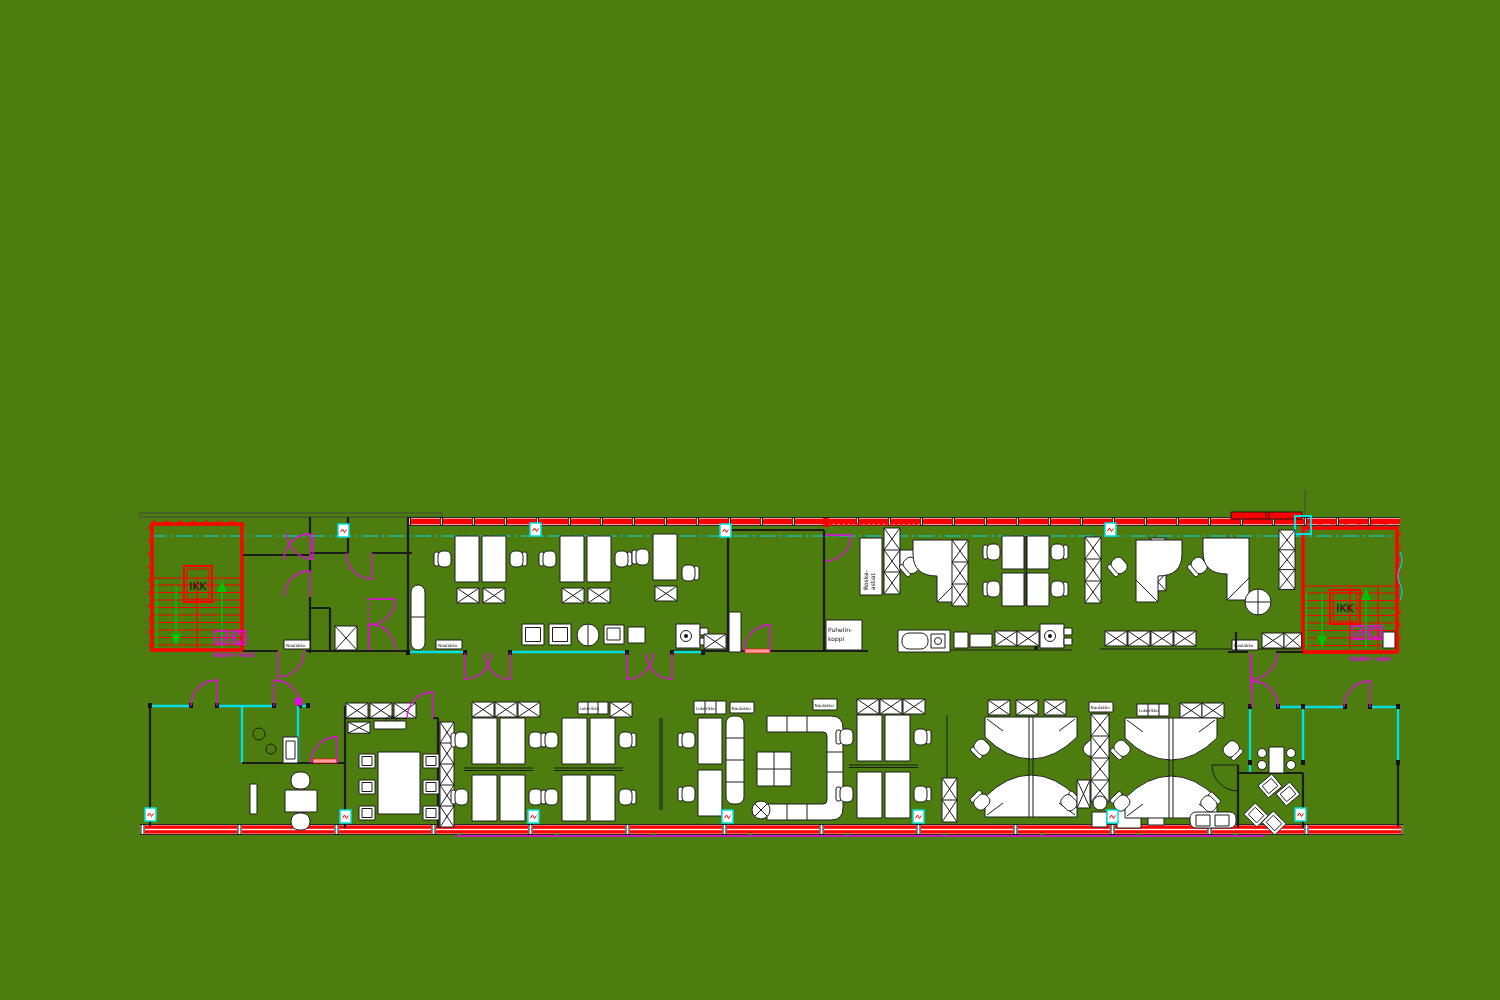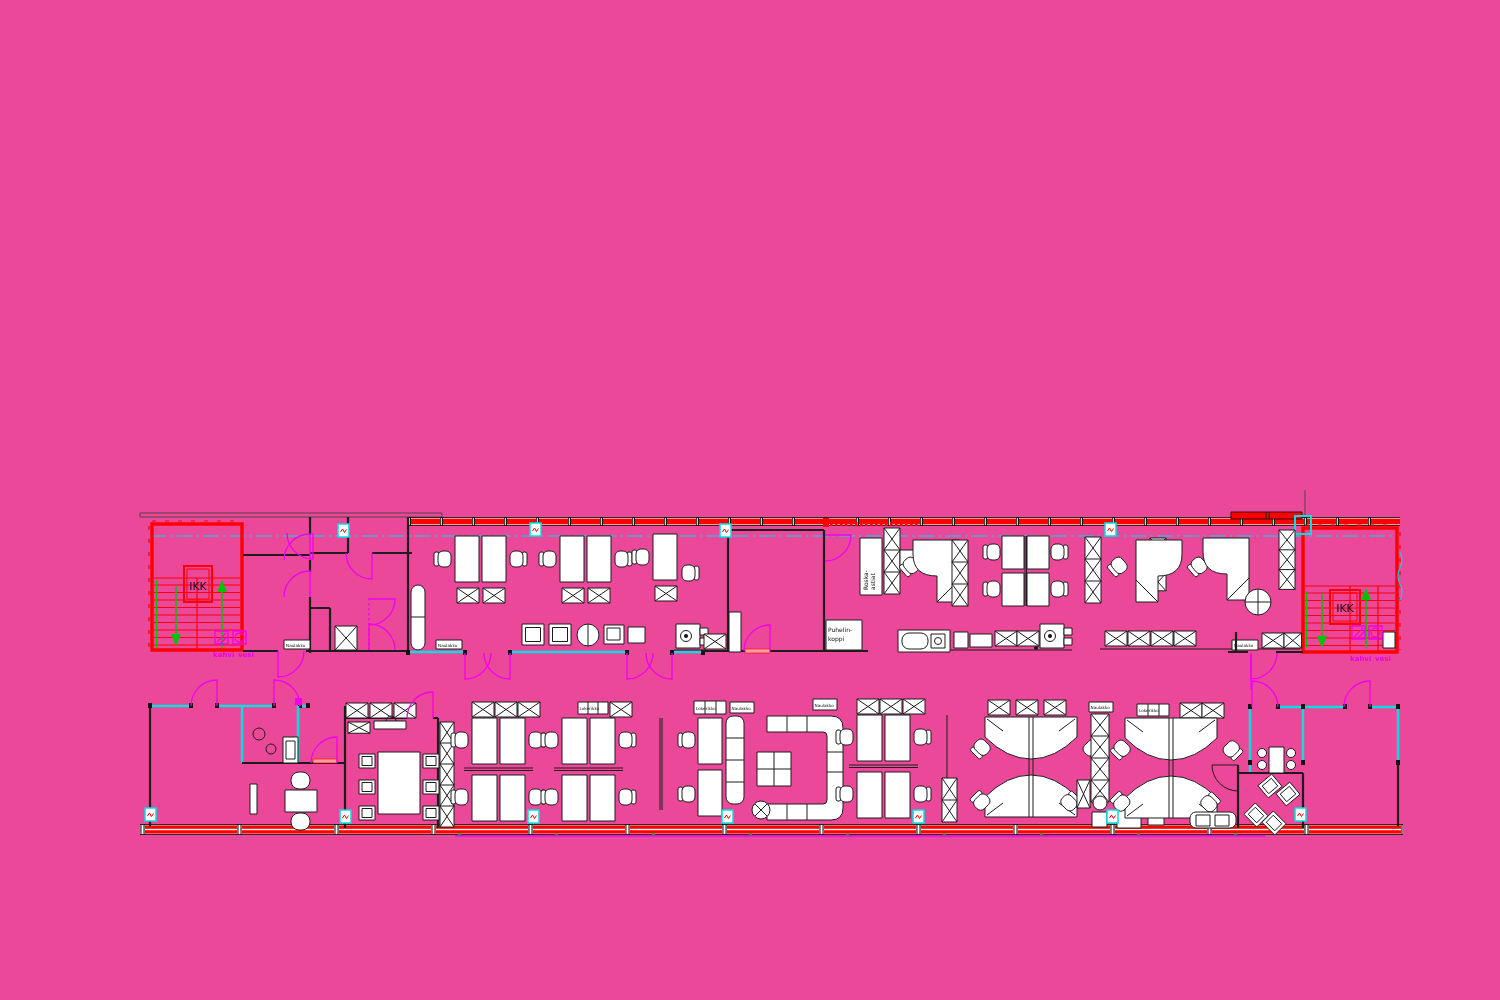--- a/index.html
+++ b/index.html
@@ -1,16 +1,16 @@
 <!DOCTYPE html>
 <html><head>
 <meta charset="utf-8">
 <style>
   html,body{margin:0;padding:0;background:#fff;width:1500px;height:1000px;overflow:hidden}
-  #stage{position:relative;width:1500px;height:1000px;background:#ec4899}
+  #stage{position:relative;width:1500px;height:1000px;background:#4d7c0f}
   svg{position:absolute;left:0;top:0}
   svg *{vector-effect:non-scaling-stroke}
   .k{stroke:#1c1c1c;fill:none;stroke-width:1}
   .kf{stroke:#1c1c1c;fill:#fff;stroke-width:1}
   .kw{stroke:#1c1c1c;fill:none;stroke-width:2.2}
   .kt{stroke:#444;fill:none;stroke-width:.9}
   .rd{stroke:#f00;fill:none}
   .rdl{stroke:#f00;fill:none;stroke-width:1.2}
   .rbox{stroke:#f00;fill:none;stroke-width:3.4}
   .mg{stroke:#f000f0;fill:none;stroke-width:1.3}

